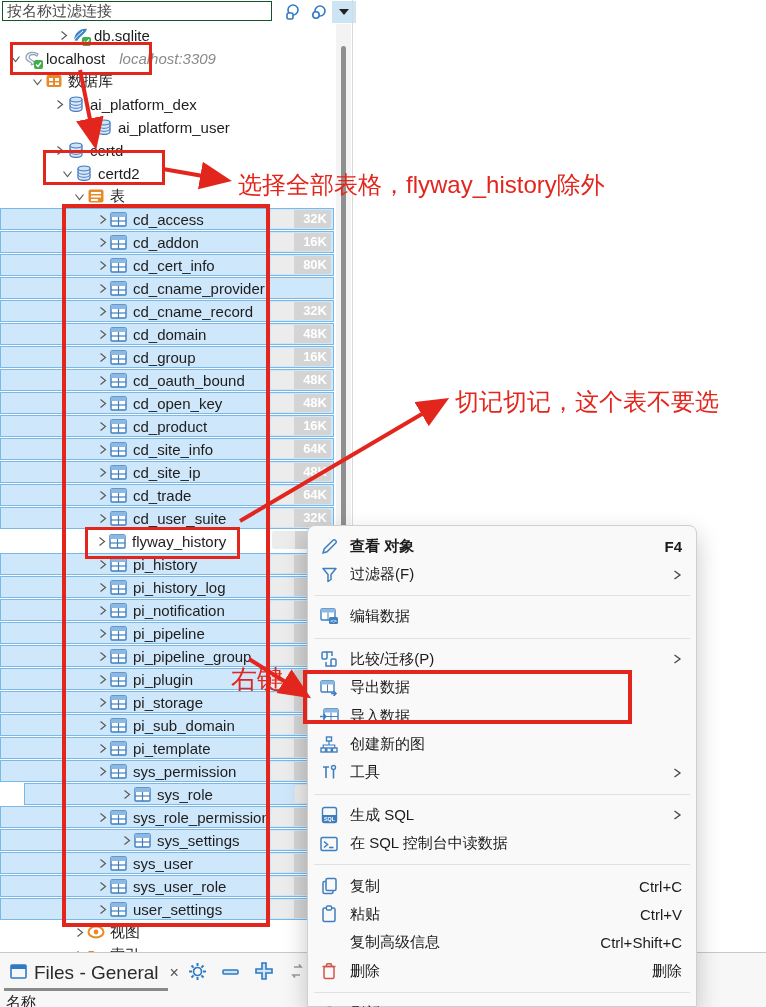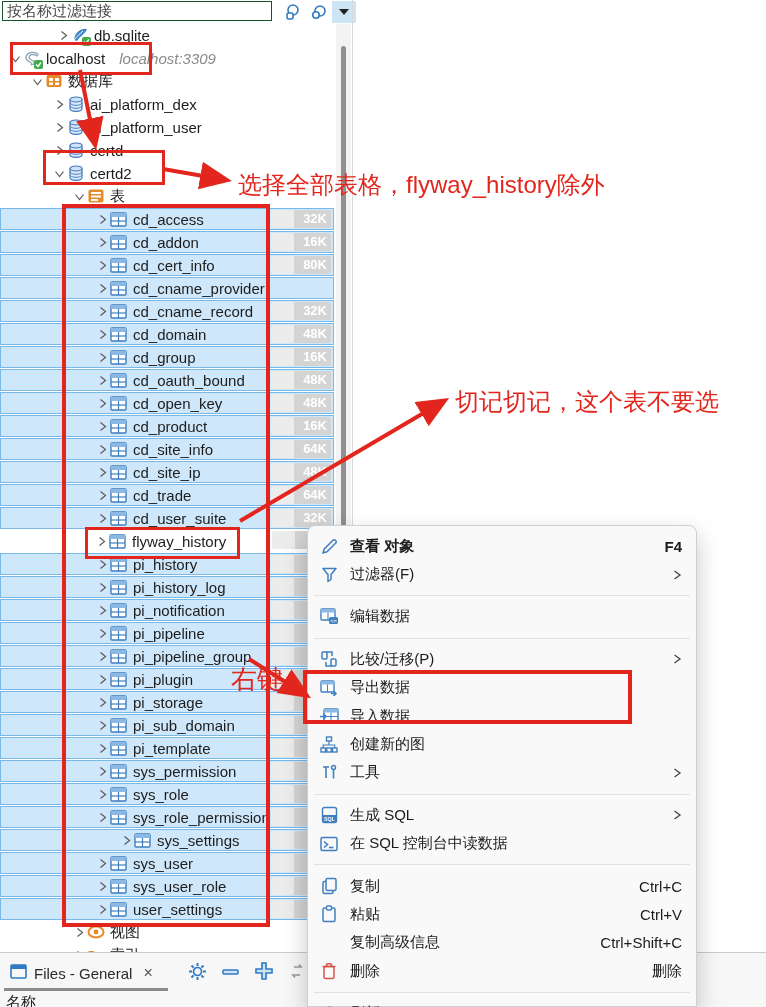--- a/index.html
+++ b/index.html
@@ -40,21 +40,21 @@
   .menu-item .mlabel{white-space:nowrap;}
   .menu-item.bold .mlabel,.menu-item.bold .mshort{font-weight:bold;}
   .mshort{margin-left:auto;font-size:15px;color:#1b1b1b;white-space:nowrap;}
   .msub{margin-left:auto;display:flex;}
   .menu-sep{height:14px;display:flex;align-items:center;padding:0 6px;}
   .menu-sep::after{content:"";display:block;width:100%;height:1px;background:#e1e1e1;}
   
   #bottom-panel{position:absolute;left:0;top:952px;width:766px;height:55px;background:#f7f7f7;
     border-top:1px solid #c9c9c9;box-sizing:border-box;z-index:10;}
   #files-tab{position:absolute;left:4px;top:5px;height:30px;display:flex;align-items:center;gap:7px;padding:0 6px;}
-  #files-tab .tab-label{font-size:15px;color:#2b2b2b;white-space:nowrap;}
+  #files-tab .tab-label{font-size:19px;color:#2b2b2b;white-space:nowrap;}
   #files-tab .tab-close{font-size:16px;color:#555;margin-left:4px;}
   #tab-underline{position:absolute;left:4px;top:35px;width:164px;height:3px;background:#8a8a8a;}
   #bp-toolbar{position:absolute;left:188px;top:8px;display:flex;gap:14px;align-items:center;}
   #bp-colheader{position:absolute;left:6px;top:40px;font-size:15px;color:#222;}
   
   .red-box{position:absolute;border-style:solid;border-color:#e3261d;z-index:50;pointer-events:none;}
   .red-note{position:absolute;color:#e3261d;font-size:24px;white-space:nowrap;z-index:50;pointer-events:none;}
   #overlay-svg{position:absolute;left:0;top:0;z-index:50;pointer-events:none;}
 </style>
 </head>
@@ -145,21 +145,21 @@
         </span>
         <span class="ticon">
           <svg width="18" height="18" viewBox="0 0 18 18">
             <path d="M3 4.5 v9 c0 1.6 2.7 2.8 6 2.8 s6 -1.2 6 -2.8 v-9" fill="#ddeafa" stroke="#4178be" stroke-width="1.2"></path>
             <ellipse cx="9" cy="4.5" rx="6" ry="2.5" fill="#cfe3f6" stroke="#4178be" stroke-width="1.2"></ellipse>
             <path d="M3 7.5 c0 1.6 2.7 2.8 6 2.8 s6 -1.2 6 -2.8 M3 10.5 c0 1.6 2.7 2.8 6 2.8 s6 -1.2 6 -2.8" fill="none" stroke="#4178be" stroke-width="1"></path>
           </svg>
         </span>
         <span class="tlabel">ai_platform_dex</span>
       </div>
-      <div class="trow" style="padding-left: 52px;">
+      <div class="trow" style="padding-left: 80px;">
         <span class="chev">
           <svg width="11" height="11" viewBox="0 0 11 11">
             <path d="M3.5 1.5 L8.5 5.5 L3.5 9.5" fill="none" stroke="#5a5a5a" stroke-width="1.2"></path>
           </svg>
         </span>
         <span class="ticon">
           <svg width="18" height="18" viewBox="0 0 18 18">
             <path d="M3 4.5 v9 c0 1.6 2.7 2.8 6 2.8 s6 -1.2 6 -2.8 v-9" fill="#ddeafa" stroke="#4178be" stroke-width="1.2"></path>
             <ellipse cx="9" cy="4.5" rx="6" ry="2.5" fill="#cfe3f6" stroke="#4178be" stroke-width="1.2"></ellipse>
             <path d="M3 7.5 c0 1.6 2.7 2.8 6 2.8 s6 -1.2 6 -2.8 M3 10.5 c0 1.6 2.7 2.8 6 2.8 s6 -1.2 6 -2.8" fill="none" stroke="#4178be" stroke-width="1"></path>
@@ -175,21 +175,21 @@
         </span>
         <span class="ticon">
           <svg width="18" height="18" viewBox="0 0 18 18">
             <path d="M3 4.5 v9 c0 1.6 2.7 2.8 6 2.8 s6 -1.2 6 -2.8 v-9" fill="#ddeafa" stroke="#4178be" stroke-width="1.2"></path>
             <ellipse cx="9" cy="4.5" rx="6" ry="2.5" fill="#cfe3f6" stroke="#4178be" stroke-width="1.2"></ellipse>
             <path d="M3 7.5 c0 1.6 2.7 2.8 6 2.8 s6 -1.2 6 -2.8 M3 10.5 c0 1.6 2.7 2.8 6 2.8 s6 -1.2 6 -2.8" fill="none" stroke="#4178be" stroke-width="1"></path>
           </svg>
         </span>
         <span class="tlabel">certd</span>
       </div>
-      <div class="trow" style="padding-left: 52px;">
+      <div class="trow" style="padding-left: 52px; margin-left: 8px;">
         <span class="chev">
           <svg width="11" height="11" viewBox="0 0 11 11">
             <path d="M1.5 3.5 L5.5 8.5 L9.5 3.5" fill="none" stroke="#5a5a5a" stroke-width="1.2"></path>
           </svg>
         </span>
         <span class="ticon">
           <svg width="18" height="18" viewBox="0 0 18 18">
             <path d="M3 4.5 v9 c0 1.6 2.7 2.8 6 2.8 s6 -1.2 6 -2.8 v-9" fill="#ddeafa" stroke="#4178be" stroke-width="1.2"></path>
             <ellipse cx="9" cy="4.5" rx="6" ry="2.5" fill="#cfe3f6" stroke="#4178be" stroke-width="1.2"></ellipse>
             <path d="M3 7.5 c0 1.6 2.7 2.8 6 2.8 s6 -1.2 6 -2.8 M3 10.5 c0 1.6 2.7 2.8 6 2.8 s6 -1.2 6 -2.8" fill="none" stroke="#4178be" stroke-width="1"></path>
@@ -630,21 +630,21 @@
           <svg width="17" height="15" viewBox="0 0 17 15">
             <rect x="1" y="1" width="15" height="13" rx="1" fill="#fff" stroke="#3f7fc0" stroke-width="1.4"></rect>
             <rect x="1" y="1" width="15" height="4" fill="#8cb9e4"></rect>
             <line x1="8.5" y1="5" x2="8.5" y2="14" stroke="#3f7fc0" stroke-width="1.2"></line>
             <line x1="1" y1="9" x2="16" y2="9" stroke="#3f7fc0" stroke-width="1.2"></line>
           </svg>
         </span>
         <span class="tlabel">sys_permission</span>
         <span class="sizebadge"></span>
       </div>
-      <div class="trow selected" style="padding-left: 94px;">
+      <div class="trow selected" style="padding-left: 94px; margin-left: 24px;">
         <span class="chev">
           <svg width="11" height="11" viewBox="0 0 11 11">
             <path d="M3.5 1.5 L8.5 5.5 L3.5 9.5" fill="none" stroke="#5a5a5a" stroke-width="1.2"></path>
           </svg>
         </span>
         <span class="ticon">
           <svg width="17" height="15" viewBox="0 0 17 15">
             <rect x="1" y="1" width="15" height="13" rx="1" fill="#fff" stroke="#3f7fc0" stroke-width="1.4"></rect>
             <rect x="1" y="1" width="15" height="4" fill="#8cb9e4"></rect>
             <line x1="8.5" y1="5" x2="8.5" y2="14" stroke="#3f7fc0" stroke-width="1.2"></line>

